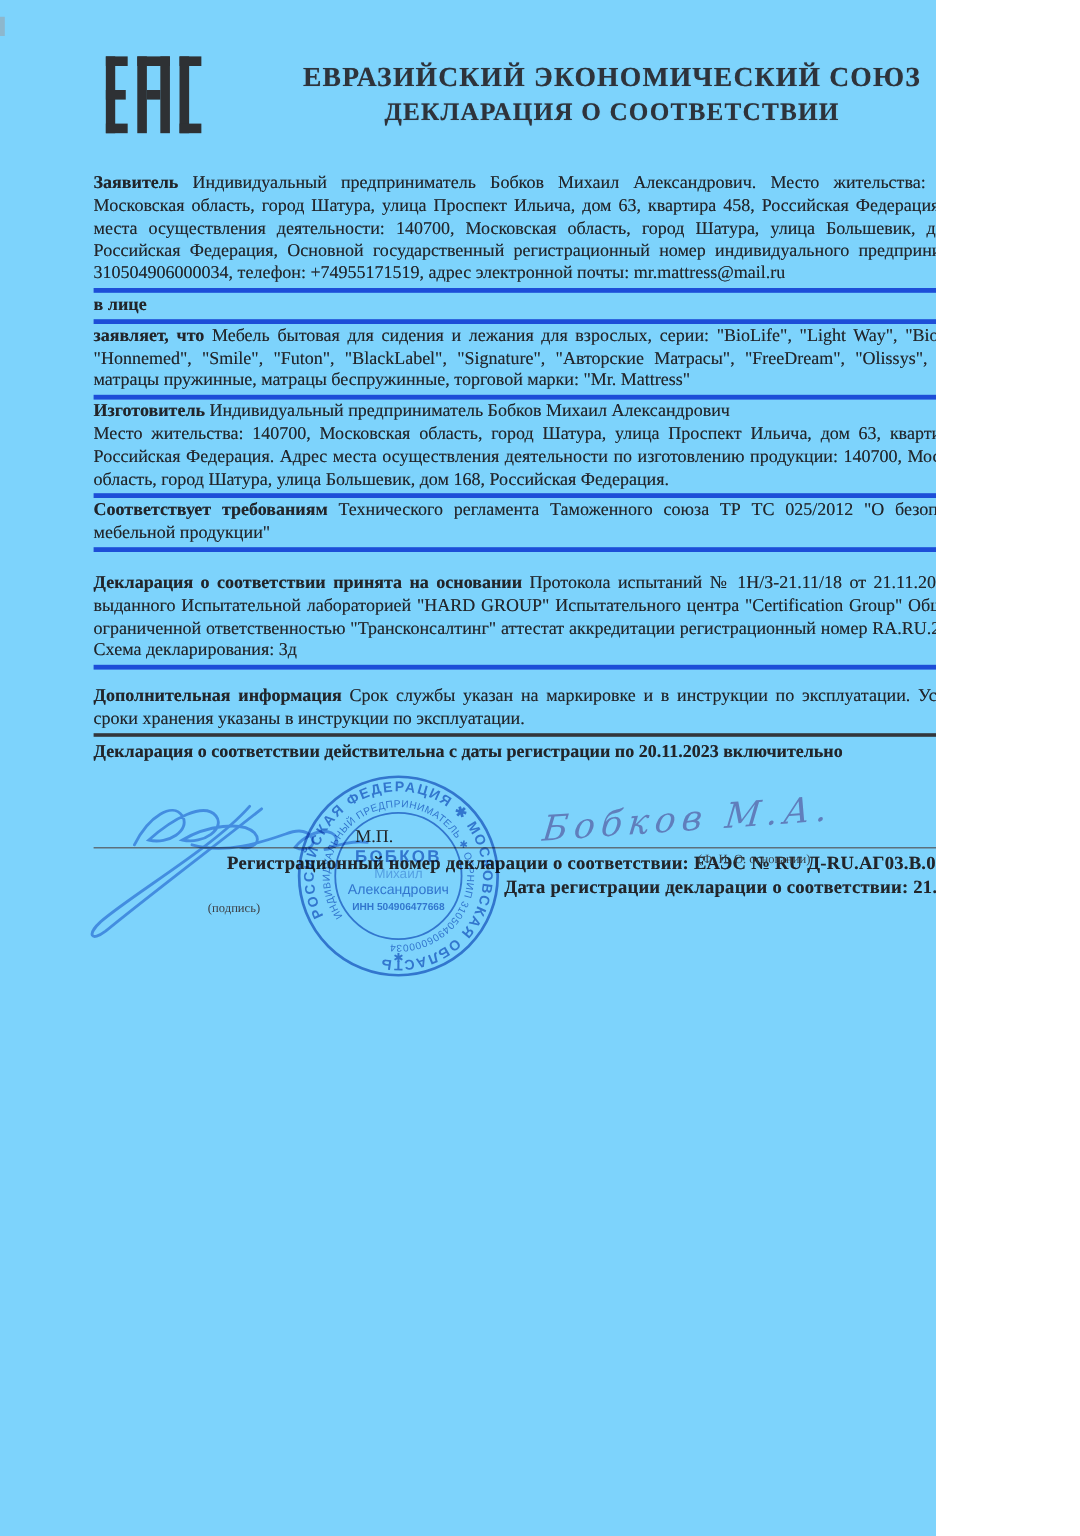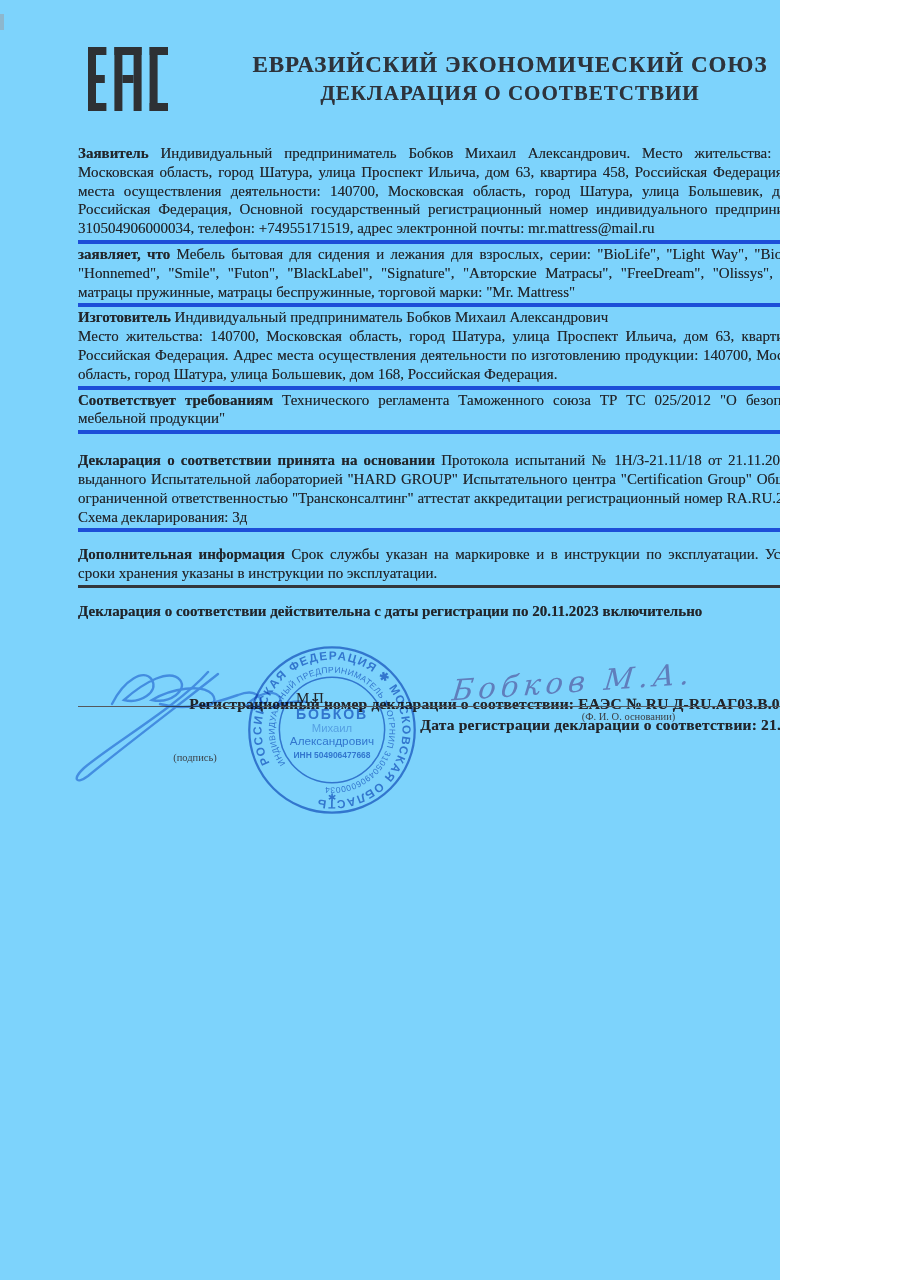--- a/index.html
+++ b/index.html
@@ -28,21 +28,21 @@
   .doc p { margin:0; }
   .row { border-bottom:4px solid #1d4ed8; padding:1px 0 2px 0; }
   .row.noborder { border-bottom:none; }
   .row.thick { border-bottom:3px solid #33363b; }
   .lbl { font-weight:bold; }
   .gap16 { height:16px; }
   .gap12 { height:12px; }
   .gap74 { height:72px; }
   .regline { font-weight:bold; font-size:15.5px; letter-spacing:.2px; margin:0; text-align:right; }
   .regline + .regline { margin-top:2px; }
-  .validity { font-weight:bold; padding-top:13px; }
+  .validity { font-weight:bold; padding-top:3px; }
 
   
   .sig-line { position:absolute; left:78px; top:706px; width:754px; border-top:1.6px solid #55585c; }
   .sig-caption-left { position:absolute; left:130px; top:752px; width:130px; text-align:center; font-size:10.5px; color:#3c3f44; }
   .sig-caption-right { position:absolute; left:556px; top:711px; width:145px; text-align:center; font-size:10.5px; color:#3c3f44; }
   .mp-label { position:absolute; left:296px; top:690px; font-size:15px; color:#202327; z-index:2; }
 
   .handwriting {
     position:absolute; left:452px; top:663px; width:300px; z-index:3;
     font-family:"DejaVu Serif",serif; font-style:italic;
@@ -84,20 +84,23 @@
     <div class="title-line1">ЕВРАЗИЙСКИЙ ЭКОНОМИЧЕСКИЙ СОЮЗ</div>
     <div class="title-line2">ДЕКЛАРАЦИЯ О СООТВЕТСТВИИ</div>
   </div>
 
   <div class="doc">
 
     <div class="row">
       <p><span class="lbl">Заявитель</span> <span>Индивидуальный предприниматель Бобков Михаил Александрович. Место жительства: 140700, Московская область, город Шатура, улица Проспект Ильича, дом 63, квартира 458, Российская Федерация. Адрес места осуществления деятельности: 140700, Московская область, город Шатура, улица Большевик, дом 168, Российская Федерация, Основной государственный регистрационный номер индивидуального предпринимателя: 310504906000034, телефон: +74955171519, адрес электронной почты: mr.mattress@mail.ru</span></p>
     </div>
 
+    <div class="row">
+      <p><span class="lbl">в лице</span></p>
+    </div>
 
     <div class="row">
       <p><span class="lbl">заявляет, что</span> <span>Мебель бытовая для сидения и лежания для взрослых, серии: "BioLife", "Light Way", "Biocrystal", "Honnemed", "Smile", "Futon", "BlackLabel", "Signature", "Авторские Матрасы", "FreeDream", "Olissys", "Spain": матрацы пружинные, матрацы беспружинные, торговой марки: "Mr. Mattress"</span></p>
     </div>
 
     <div class="row">
       <p><span class="lbl">Изготовитель</span> <span>Индивидуальный предприниматель Бобков Михаил Александрович</span></p>
       <p>Место жительства: 140700, Московская область, город Шатура, улица Проспект Ильича, дом 63, квартира 458, Российская Федерация. Адрес места осуществления деятельности по изготовлению продукции: 140700, Московская область, город Шатура, улица Большевик, дом 168, Российская Федерация.</p>
     </div>
 

